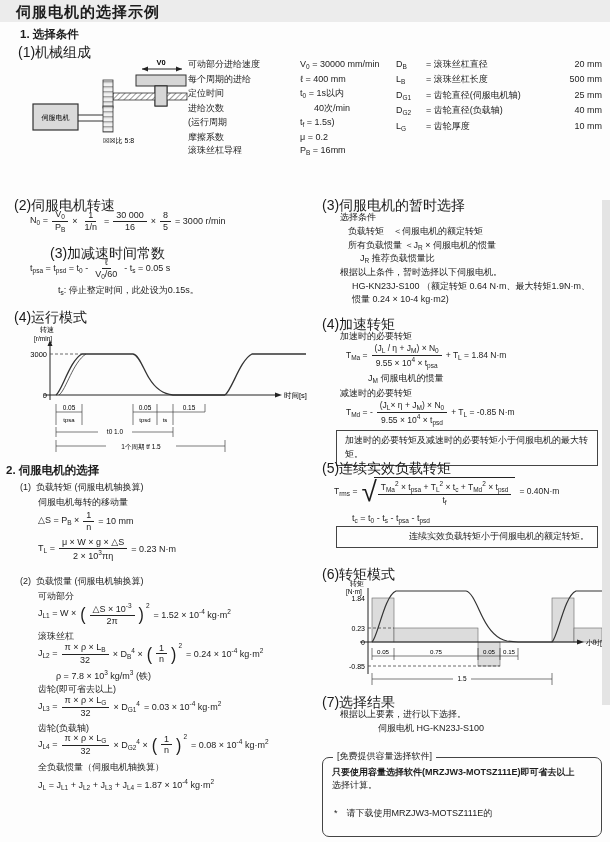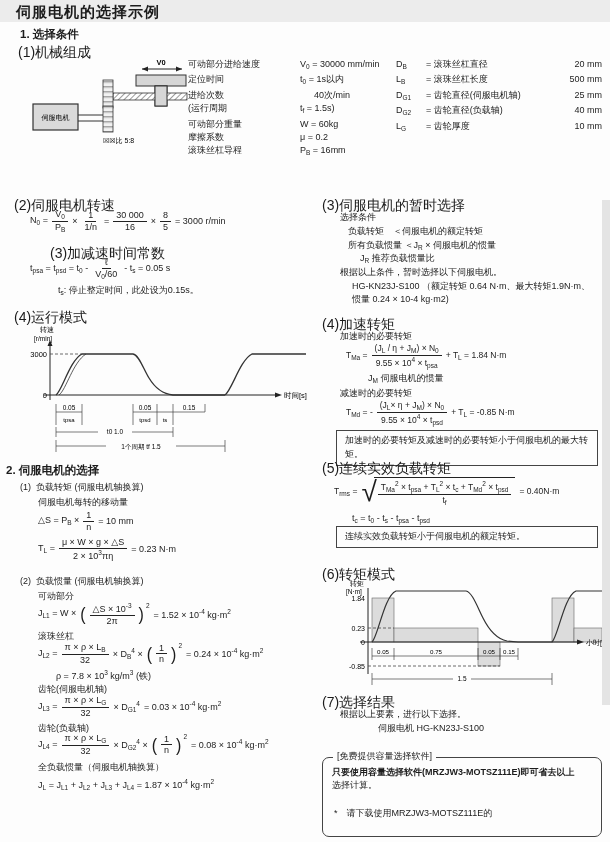--- a/index.html
+++ b/index.html
@@ -83,34 +83,34 @@
 
   <text x="83" y="87" font-size="7">☒☒比 5:8</text>
 </svg>
 
 <div class="abs" style="left:188px;top:58px;width:212px;">
   <div class="prow">
       <span class="plabel">可动部分进给速度</span>
       <span class="pval">V<sub>0</sub> = 30000 mm/min</span>
     </div>
   <div class="prow">
+      <span class="plabel">每个周期的进给</span>
+      <span class="pval">ℓ = 400 mm</span>
+    </div>
+  <div class="prow">
       <span class="plabel">定位时间</span>
       <span class="pval">t<sub>0</sub> = 1s以内</span>
     </div>
   <div class="prow">
       <span class="plabel">进给次数</span>
       <span class="pval" style="padding-left:14px;">40次/min</span>
     </div>
   <div class="prow">
       <span class="plabel">(运行周期</span>
       <span class="pval">t<sub>f</sub> = 1.5s)</span>
-    </div>
-  <div class="prow">
-      <span class="plabel">可动部分重量</span>
-      <span class="pval">W = 60kg</span>
     </div>
   <div class="prow">
       <span class="plabel">摩擦系数</span>
       <span class="pval">μ = 0.2</span>
     </div>
   <div class="prow">
       <span class="plabel">滚珠丝杠导程</span>
       <span class="pval">P<sub>B</sub> = 16mm</span>
     </div>
 </div>
@@ -275,21 +275,21 @@
   <span class="bigp">(</span>
   <span class="frac">
       <span class="num">1</span>
       <span class="den">n</span>
     </span>
   <span class="bigp">)</span>
   <span class="sq">2</span>
   <span>= 0.24 ×  10<sup>-4</sup> kg·m<sup>2</sup></span>
 </div>
 <div class="abs txt" style="left:56px;top:669px;">ρ = 7.8 ×  10<sup>3</sup> kg/m<sup>3</sup> (铁)</div>
-<div class="abs txt" style="left:38px;top:684px;">齿轮(伺服电机轴)</div>
+<div class="abs txt" style="left:38px;top:684px;">齿轮(即可省去以上)</div>
 <div class="abs fr" style="left:38px;top:695px;">
   <span>J<sub>L3</sub> =</span>
   <span class="frac">
       <span class="num">π × ρ  ×  L<sub>G</sub></span>
       <span class="den">32</span>
     </span>
   <span>×  D<sub>G1</sub><sup>4</sup></span>
   <span>= 0.03 ×  10<sup>-4</sup> kg·m<sup>2</sup></span>
 </div>
 <div class="abs txt" style="left:38px;top:723px;">齿轮(负载轴)</div>
@@ -351,21 +351,21 @@
     <span class="sqrtbody">
       <span class="frac">
           <span class="num">T<sub>Ma</sub><sup>2</sup> ×  t<sub>psa</sub> + T<sub>L</sub><sup>2</sup> ×  t<sub>c</sub> + T<sub>Md</sub><sup>2</sup> ×  t<sub>psd</sub></span>
           <span class="den">t<sub>f</sub></span>
         </span>
     </span>
   </span>
   <span>= 0.40N·m</span>
 </div>
 <div class="abs txt" style="left:352px;top:513px;">t<sub>c</sub> = t<sub>0</sub> - t<sub>s</sub> - t<sub>psa</sub> - t<sub>psd</sub></div>
-<div class="abs notebox" style="left:336px;top:526px;width:244px;text-align:left;">连续实效负载转矩小于伺服电机的额定转矩。</div>
+<div class="abs notebox" style="left:336px;top:526px;width:244px;text-align:right;">连续实效负载转矩小于伺服电机的额定转矩。</div>
 
 <div class="abs sub-h" style="left:322px;top:566px;">(6)转矩模式</div>
 <svg class="abs" style="left:330px;top:578px;" width="275" height="112" viewBox="0 0 275 112">
   <text x="20" y="8" font-size="7">转矩</text>
   <text x="16" y="16" font-size="6.5">[N·m]</text>
 
   <rect x="42" y="20" width="22" height="44" fill="#dcdcdc" stroke="#666" stroke-width="0.6"></rect>
   <rect x="64" y="50" width="84" height="14" fill="#dcdcdc" stroke="#666" stroke-width="0.6"></rect>
   <rect x="148" y="64" width="22" height="24" fill="#dcdcdc" stroke="#666" stroke-width="0.6"></rect>
 

